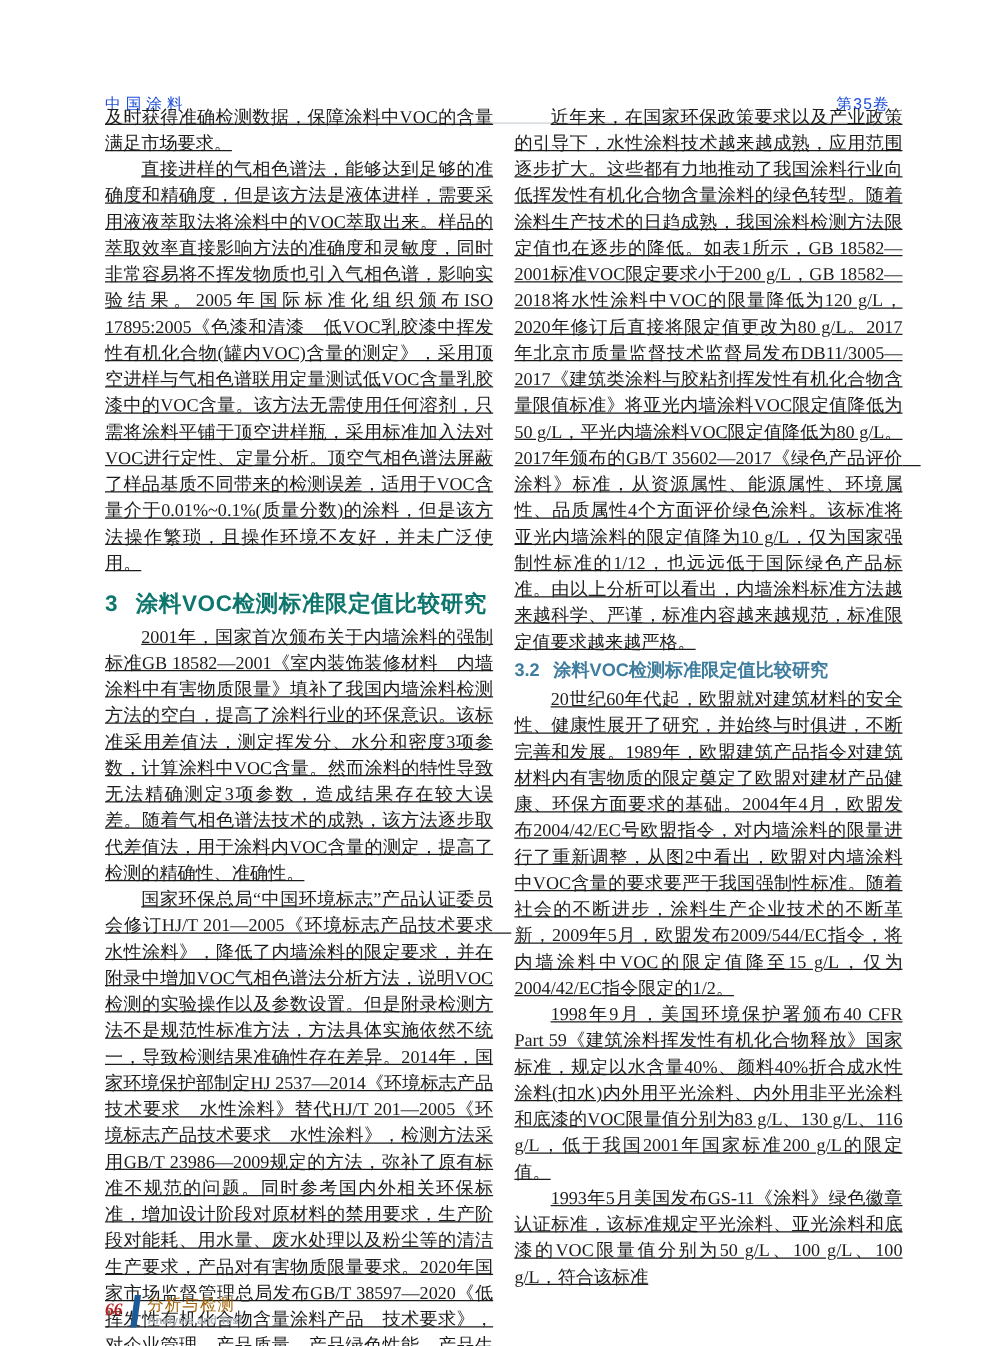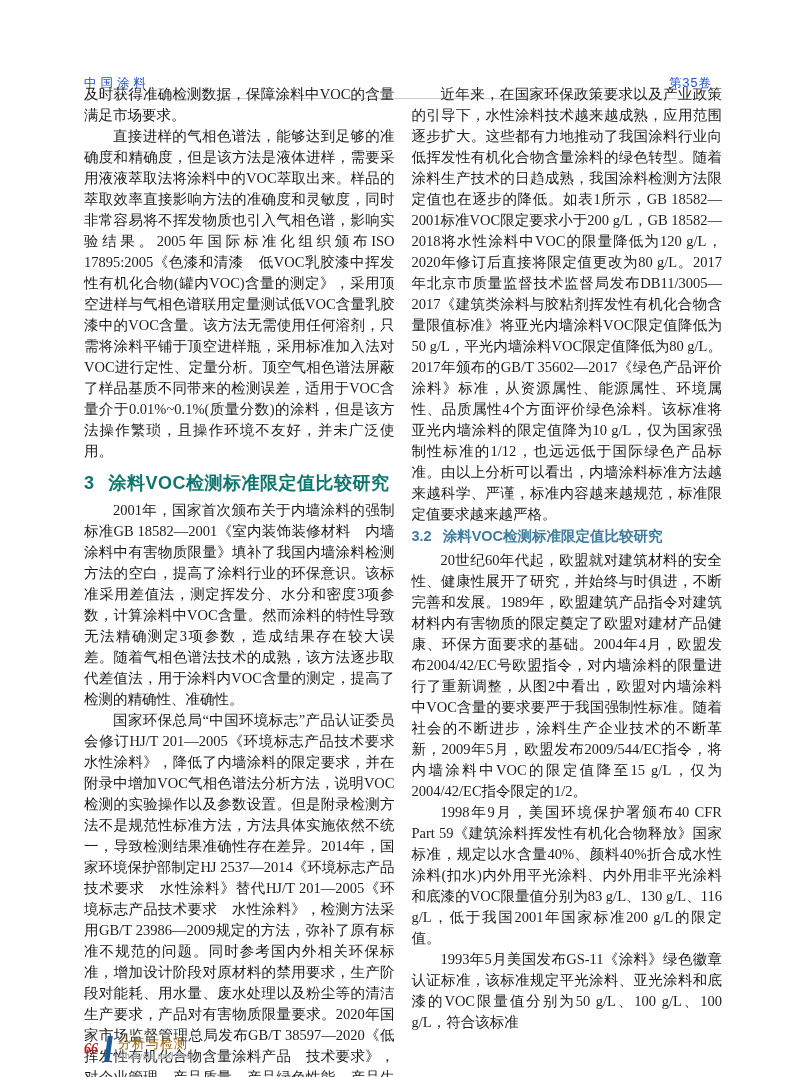--- a/index.html
+++ b/index.html
@@ -26,20 +26,21 @@
   .columns{
     position:absolute;left:84px;top:84px;width:638px;
     display:flex;gap:17px;
   }
   .col{width:310.5px;}
   .col p{
     margin:0;
     font-size:14.5px;line-height:21px;
     text-align:justify;
     text-justify:inter-ideograph;
+    text-decoration:underline;
   }
   .col p.indent{text-indent:2em;}
   .col p sup{font-size:9px;line-height:0;}
   h2.section{
     margin:9px 0 5px 0;
     font-family:"Liberation Sans","DejaVu Sans",sans-serif;
     font-size:18px;font-weight:bold;color:#0f766e;
     letter-spacing:0.5px;
   }
   h2.section .num{margin-right:14px;}

